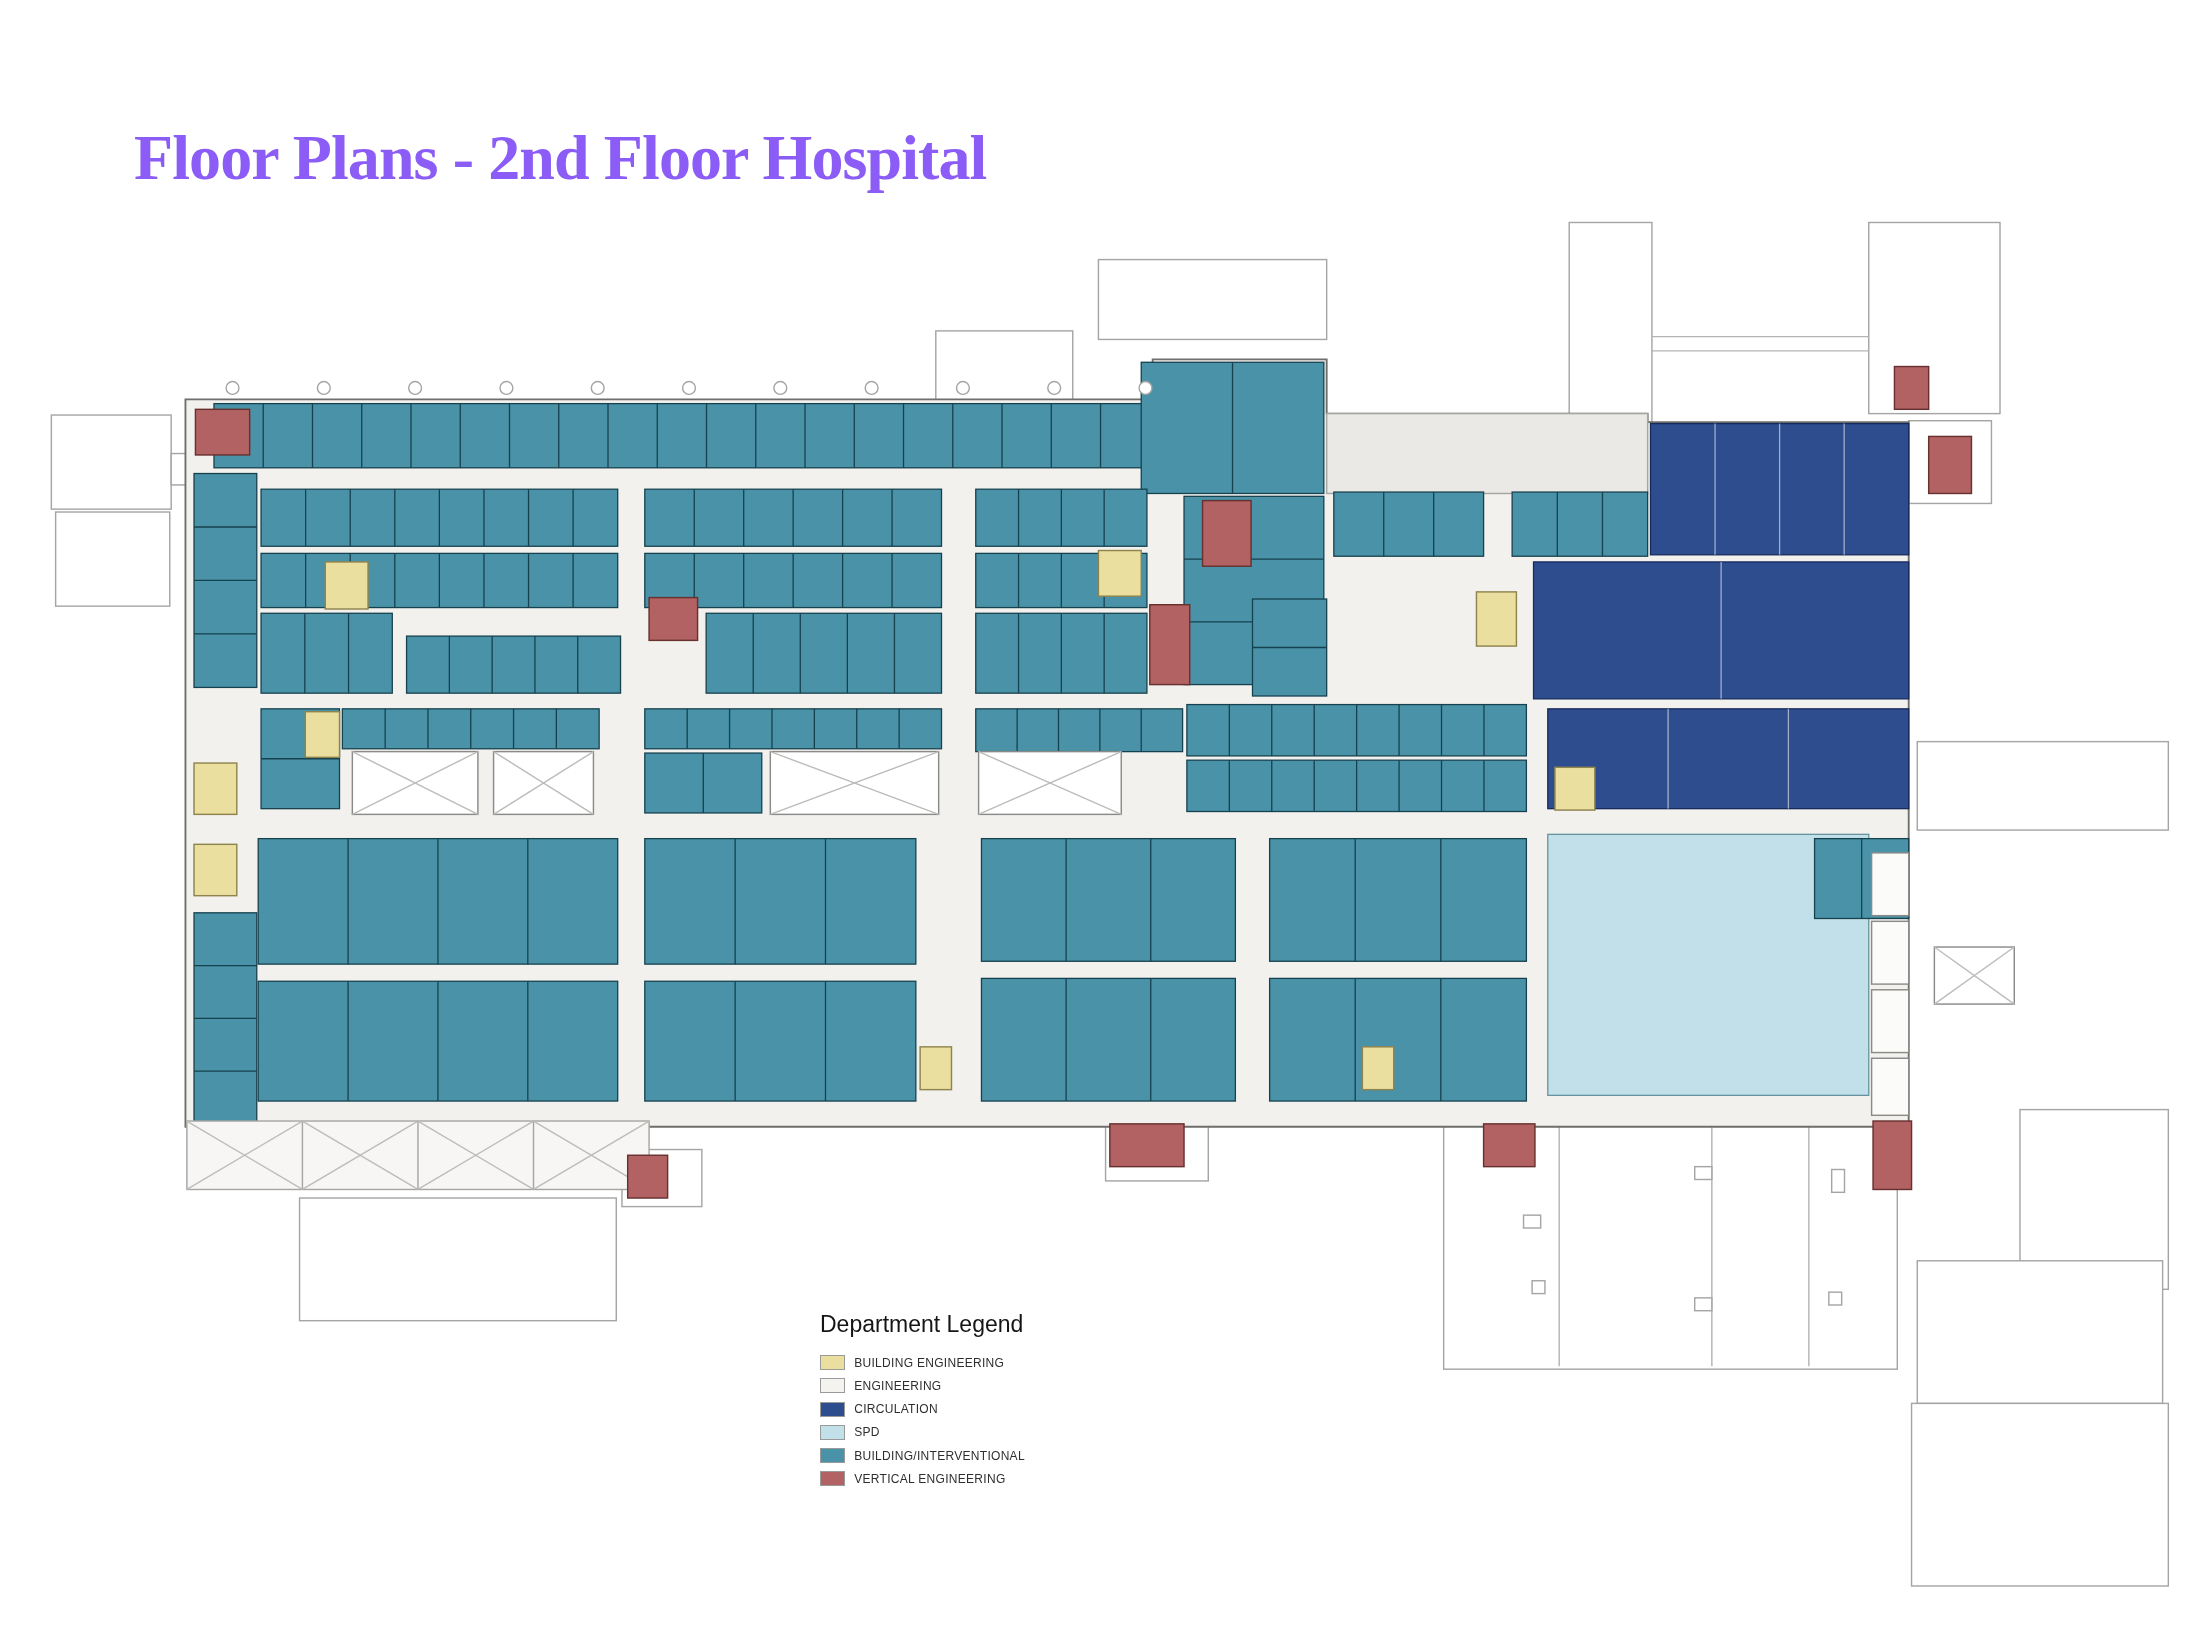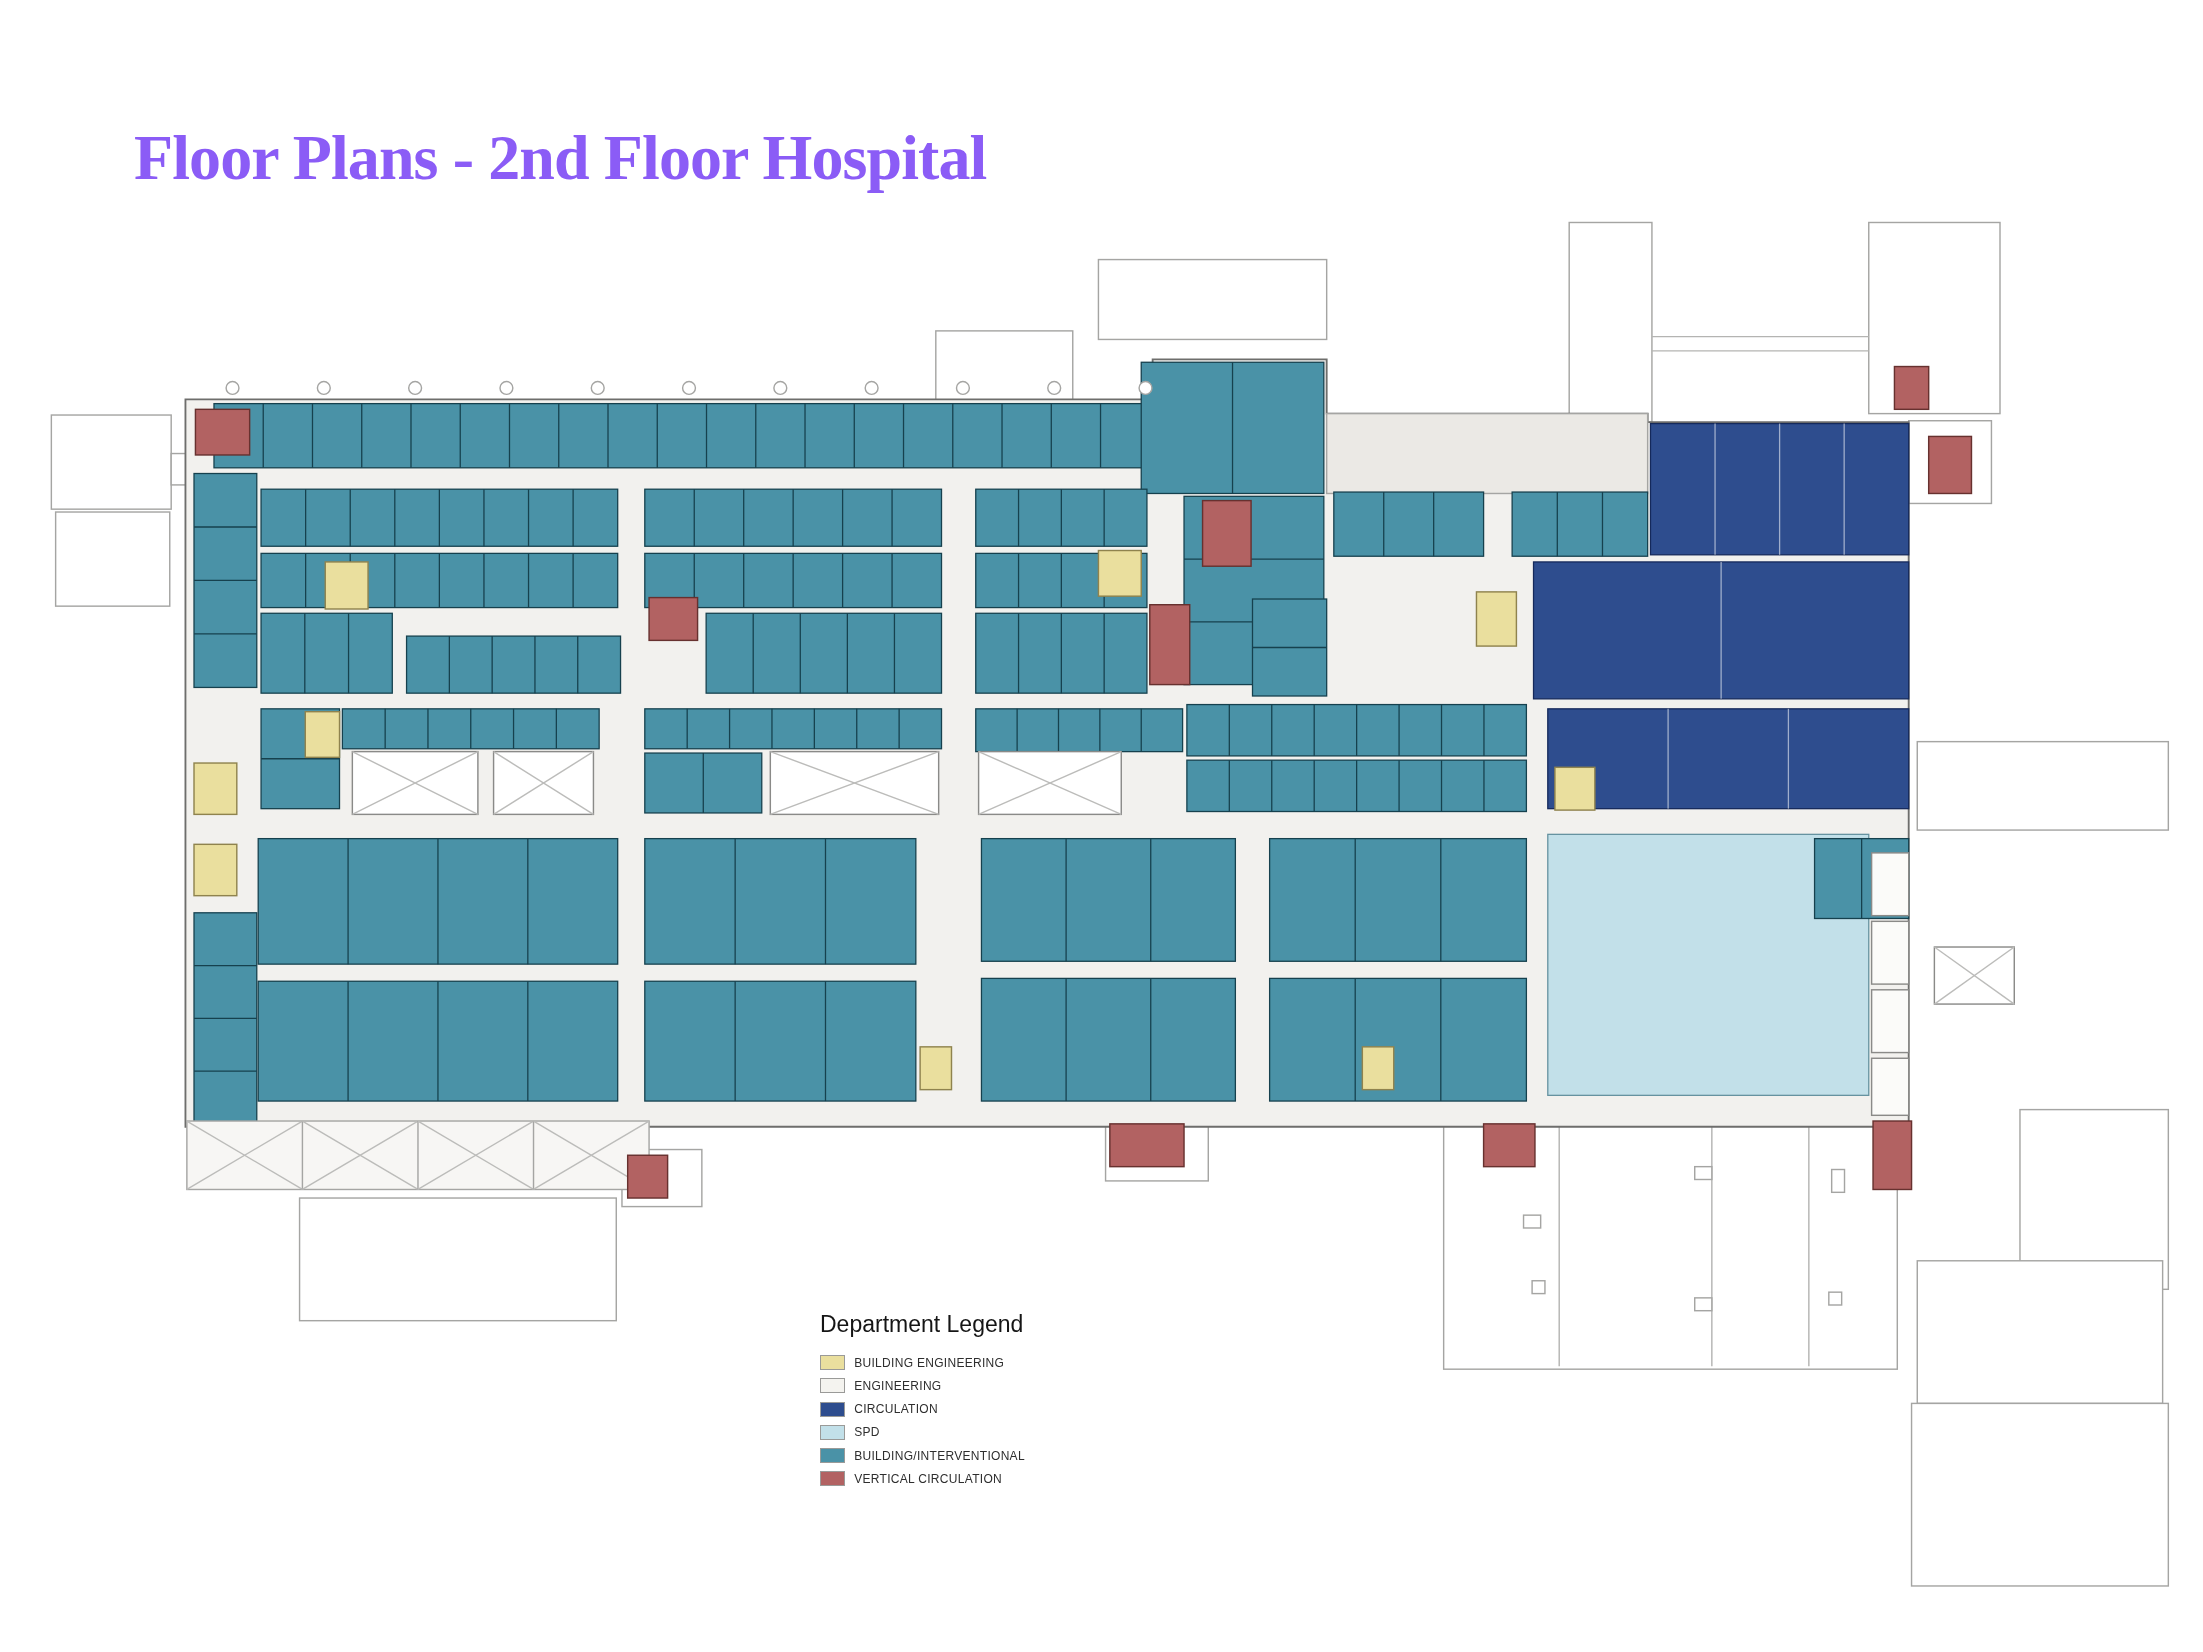--- a/index.html
+++ b/index.html
@@ -313,17 +313,17 @@
       <div class="legend-item">
         <span class="swatch" style="background: rgb(194, 224, 233);"></span>
         <span class="legend-label">SPD</span>
       </div>
       <div class="legend-item">
         <span class="swatch" style="background: rgb(74, 146, 167);"></span>
         <span class="legend-label">BUILDING/INTERVENTIONAL</span>
       </div>
       <div class="legend-item">
         <span class="swatch" style="background: rgb(178, 98, 98);"></span>
-        <span class="legend-label">VERTICAL CIRCULATION</span>
+        <span class="legend-label">VERTICAL ENGINEERING</span>
       </div>
     </div>
 </div>
 
 
 </body></html>

